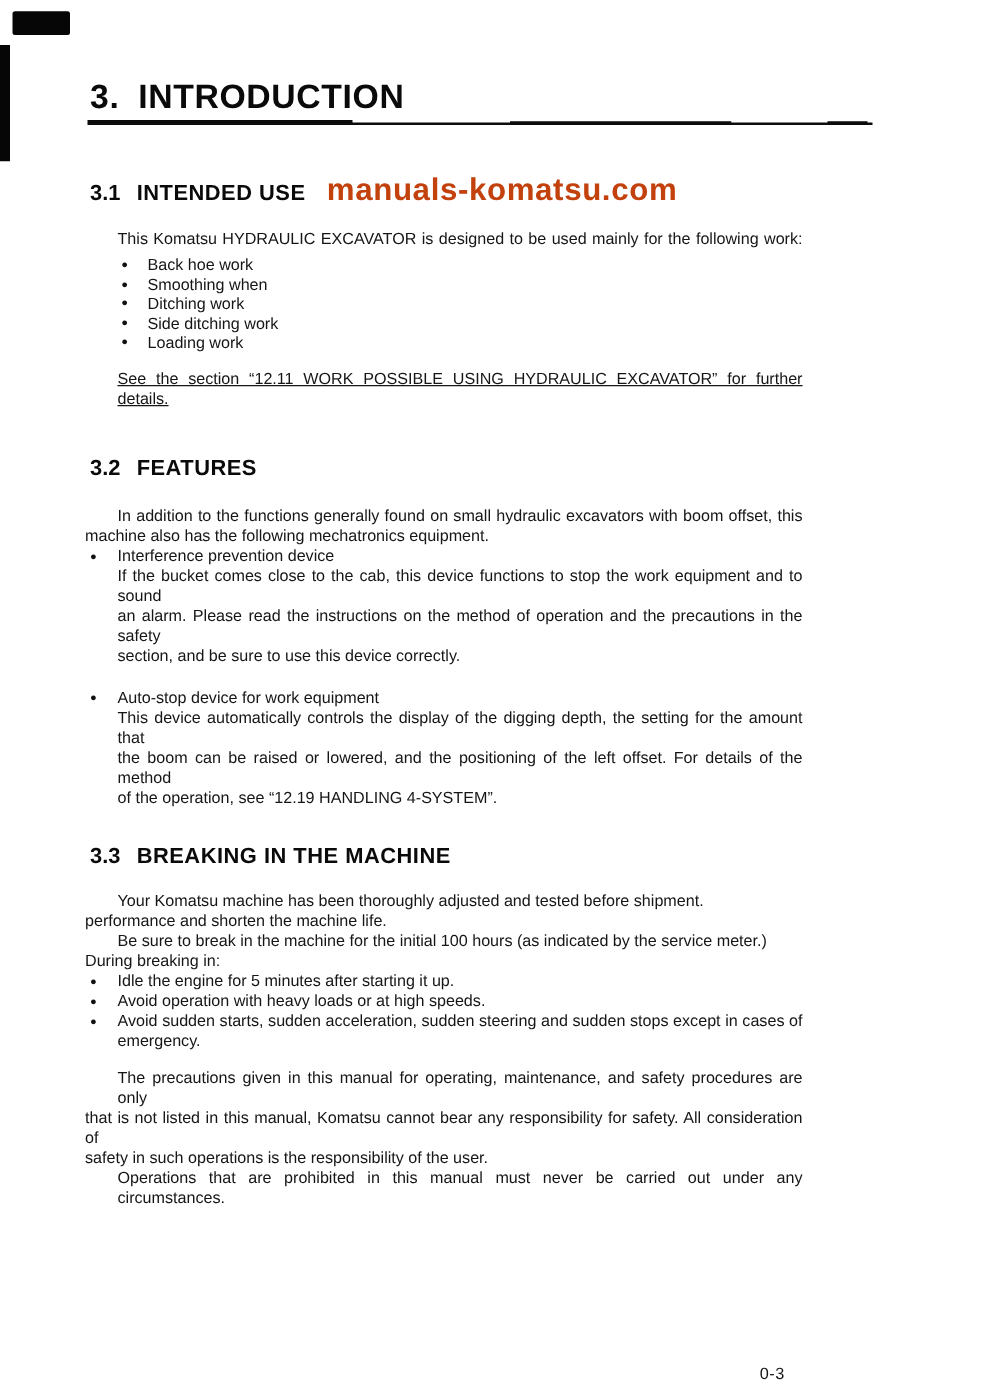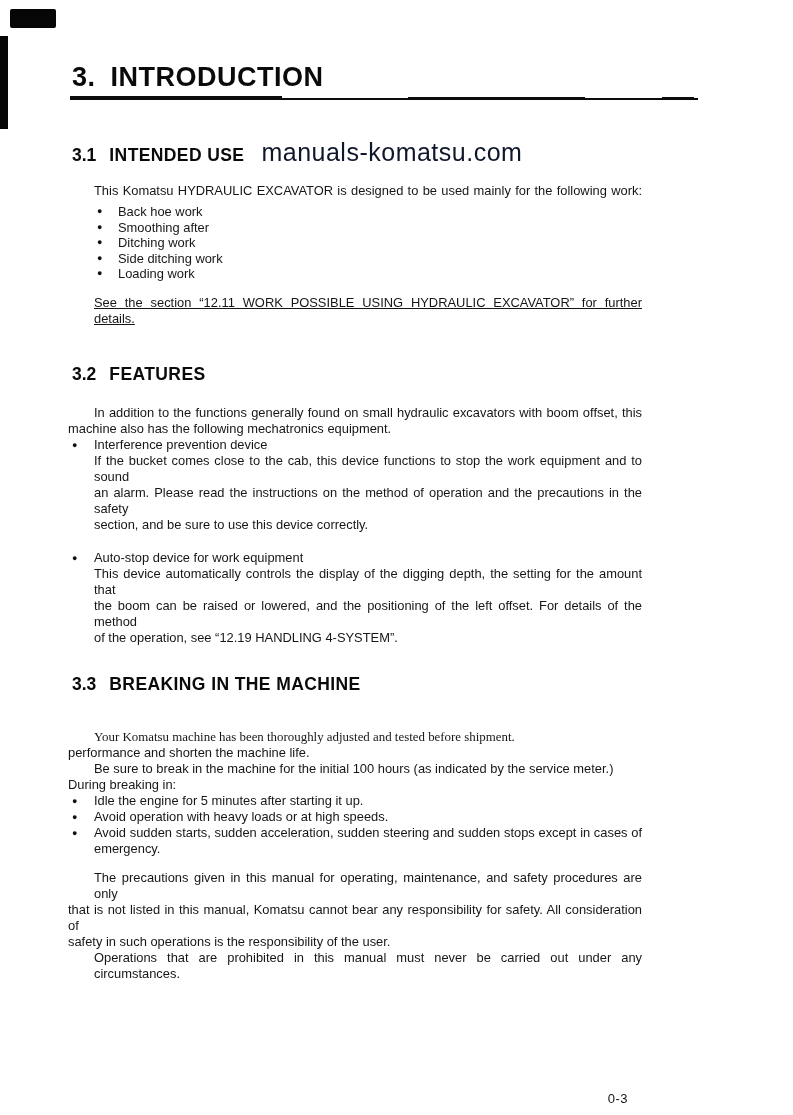--- a/index.html
+++ b/index.html
@@ -28,22 +28,22 @@
   .sg2 { left:210px; top:2px; width:130px; height:2px; }
   .sg3 { left:338px; top:1px; width:177px; height:3px; }
   .sg4 { left:513px; top:2px; width:149px; height:2px; }
   .sg5 { left:592px; top:1px; width:32px;  height:3px; }
 
   
   .h2row { display:flex; align-items:baseline; margin-left:4px; height:26px;
            font-weight:bold; font-size:17.5px; line-height:22px; color:#0a0a0a; white-space:nowrap; }
   .h2num { margin-right:13px; }
   .h2txt { letter-spacing:0.4px; }
-  .watermark { margin-left:17px; font-weight:400; font-size:25px; letter-spacing:0.5px;
-               color:#0f172a; }
+  .watermark { margin-left:17px; font-weight:700; font-size:25px; letter-spacing:0.5px;
+               color:#c2410c; }
 
   
   .line { font-size:12.9px; line-height:16px; color:#161616; }
   .ind  { padding-left:26px; }
   .j    { text-align:justify; text-align-last:justify; }
   .brow { display:flex; font-size:12.9px; line-height:16px; color:#161616; }
   .dot  { flex:0 0 22px; font-size:9px; line-height:16px; color:#111; }
   .deep .brow { margin-left:29px; line-height:15.6px; }
   .deep .dot  { flex:0 0 21px; line-height:15.6px; }
   .shallow { margin-left:4px; }
@@ -51,21 +51,21 @@
 
   
   .mt-s1   { margin-top:38px; }
   .mt-intro{ margin-top:16px; }
   .bullets { margin-top:5px; }
   .mt-see  { margin-top:13px;text-decoration:underline; }
   .mt-s2   { margin-top:36px; }
   .mt-p    { margin-top:16px; }
   .mt-item2{ margin-top:17px; }
   .mt-s3   { margin-top:27px; }
-  .mt-p1   { margin-top:30px;font-family:Liberation Serif, serif; }
+  .mt-p1   { margin-top:14px; }
   .mt-p3   { margin-top:13px; }
 
   .pageno { position:absolute; right:70px; bottom:9px; font-size:13px;
             letter-spacing:0.5px; color:#141414; }
 </style>
 </head>
 <body>
 
 <div class="page">
 
@@ -91,21 +91,21 @@
 
   <div class="line ind j mt-intro">This Komatsu HYDRAULIC EXCAVATOR is designed to be used mainly for the following work:</div>
 
   <div class="bullets deep">
     <div class="brow">
       <span class="dot">●</span>
       <span class="btxt">Back hoe work</span>
     </div>
     <div class="brow">
       <span class="dot">●</span>
-      <span class="btxt">Smoothing after</span>
+      <span class="btxt">Smoothing when</span>
     </div>
     <div class="brow">
       <span class="dot">●</span>
       <span class="btxt">Ditching work</span>
     </div>
     <div class="brow">
       <span class="dot">●</span>
       <span class="btxt">Side ditching work</span>
     </div>
     <div class="brow">

